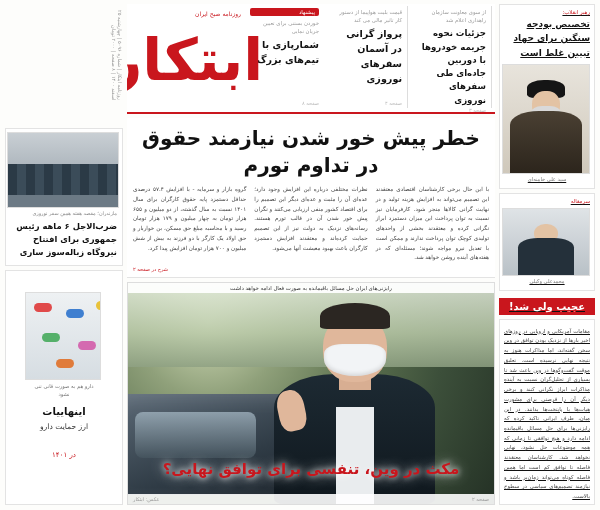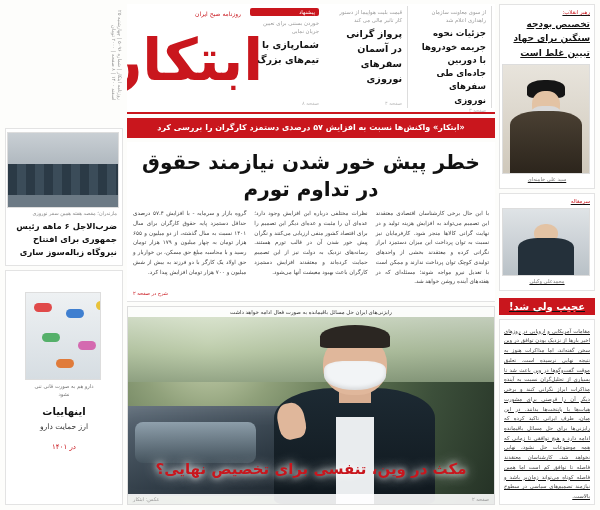--- a/index.html
+++ b/index.html
@@ -485,21 +485,21 @@
   }
   .ad-sub {
     font-size: 7.6px;
     color: #333;
     margin-top: 2px;
     line-height: 1.5;
   }
   .ad-date {
     font-size: 7px;
     color: #c9161d;
-    margin-top: 10px;
+    margin-top: 18px;
   }
   .small-note {
     font-size: 5.2px;
     color: #777;
     text-align: center;
     padding: 2px;
     line-height: 1.6;
   }
   .vertical-spine {
     writing-mode: vertical-rl;
@@ -563,21 +563,20 @@
           <div class="headline">شمارپازی با تیم‌های بزرگ</div>
           <div class="more">صفحه ۸</div>
         </div>
       </div>
       <div class="logo-block">
         <div class="logo-sub">روزنامه صبح ایران</div>
         <div class="logo-word">ابتکار</div>
       </div>
     </div>
 
-    <div class="red-banner">«ابتکار» واکنش‌ها نسبت به افزایش ۵۷ درصدی دستمزد کارگران را بررسی کرد</div>
 
     <div class="lead">
       <div class="lead-title">خطر پیش خور شدن نیازمند حقوق در تداوم تورم</div>
       <div class="lead-body">
         <div class="col">با این حال برخی کارشناسان اقتصادی معتقدند این تصمیم می‌تواند به افزایش هزینه تولید و در نهایت گرانی کالاها منجر شود. کارفرمایان نیز نسبت به توان پرداخت این میزان دستمزد ابراز نگرانی کرده و معتقدند بخشی از واحدهای تولیدی کوچک توان پرداخت ندارند و ممکن است با تعدیل نیرو مواجه شوند؛ مسئله‌ای که در هفته‌های آینده روشن خواهد شد.</div>
         <div class="col">نظرات مختلفی درباره این افزایش وجود دارد؛ عده‌ای آن را مثبت و عده‌ای دیگر این تصمیم را برای اقتصاد کشور منفی ارزیابی می‌کنند و نگران پیش خور شدن آن در قالب تورم هستند. رسانه‌های نزدیک به دولت نیز از این تصمیم حمایت کرده‌اند و معتقدند افزایش دستمزد کارگران باعث بهبود معیشت آنها می‌شود.</div>
         <div class="col">گروه بازار و سرمایه - با افزایش ۵۷.۴ درصدی حداقل دستمزد پایه حقوق کارگران برای سال ۱۴۰۱ نسبت به سال گذشته، از دو میلیون و ۶۵۵ هزار تومان به چهار میلیون و ۱۷۹ هزار تومان رسید و با محاسبه مبلغ حق مسکن، بن خواربار و حق اولاد یک کارگر با دو فرزند به بیش از شش میلیون و ۷۰۰ هزار تومان افزایش پیدا کرد.</div>
       </div>
       <div class="lead-more">شرح در صفحه ۲</div>
     </div>
@@ -590,21 +589,21 @@
         <div class="figure">
           <div class="coat"></div>
           <div class="shirt"></div>
           <div class="neck"></div>
           <div class="head"></div>
           <div class="mask"></div>
           <div class="hair"></div>
           <div class="hand"></div>
         </div>
       </div>
-      <div class="photo-head-red">مکث در وین، تنفسی برای تخصیص نهایی؟</div>
+      <div class="photo-head-red">مکث در وین، تنفسی برای توافق نهایی؟</div>
       <div class="photo-bottom-bar">
         <span>صفحه ۲</span>
         <span>عکس: ابتکار</span>
       </div>
     </div>
   </div>
 
   <div class="left-rail">
     <div class="vertical-spine" style="height:96px; align-self:flex-start;">روزنامه ابتکار | شماره ۵۰۹۶ | چهارشنبه ۲۵ اسفند ۱۴۰۰ | ۸ صفحه | ۲۰۰۰ تومان</div>
 

